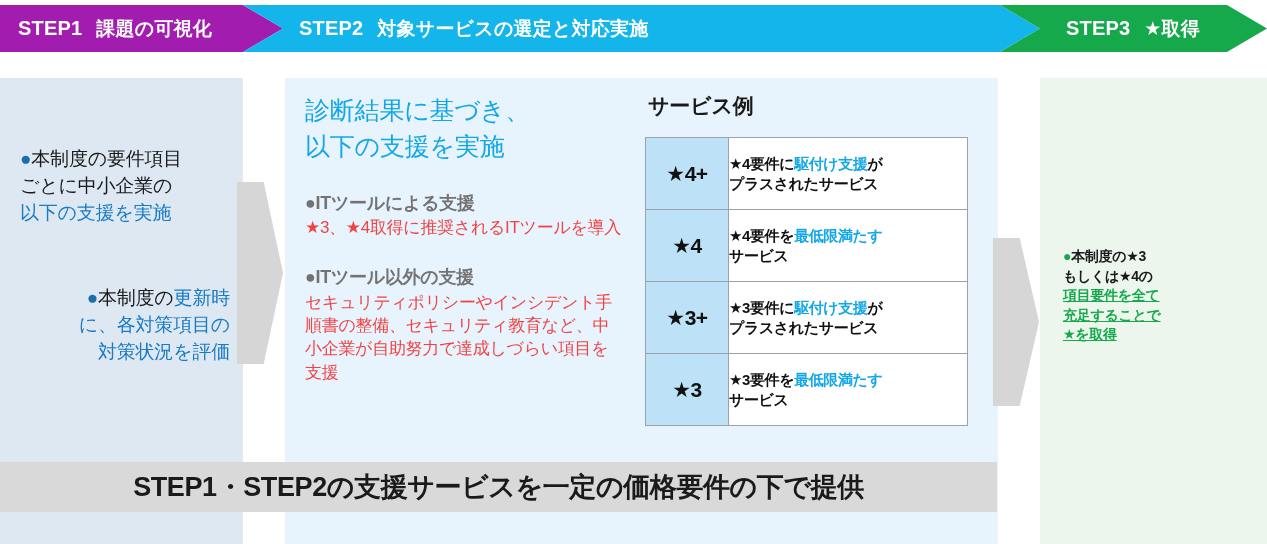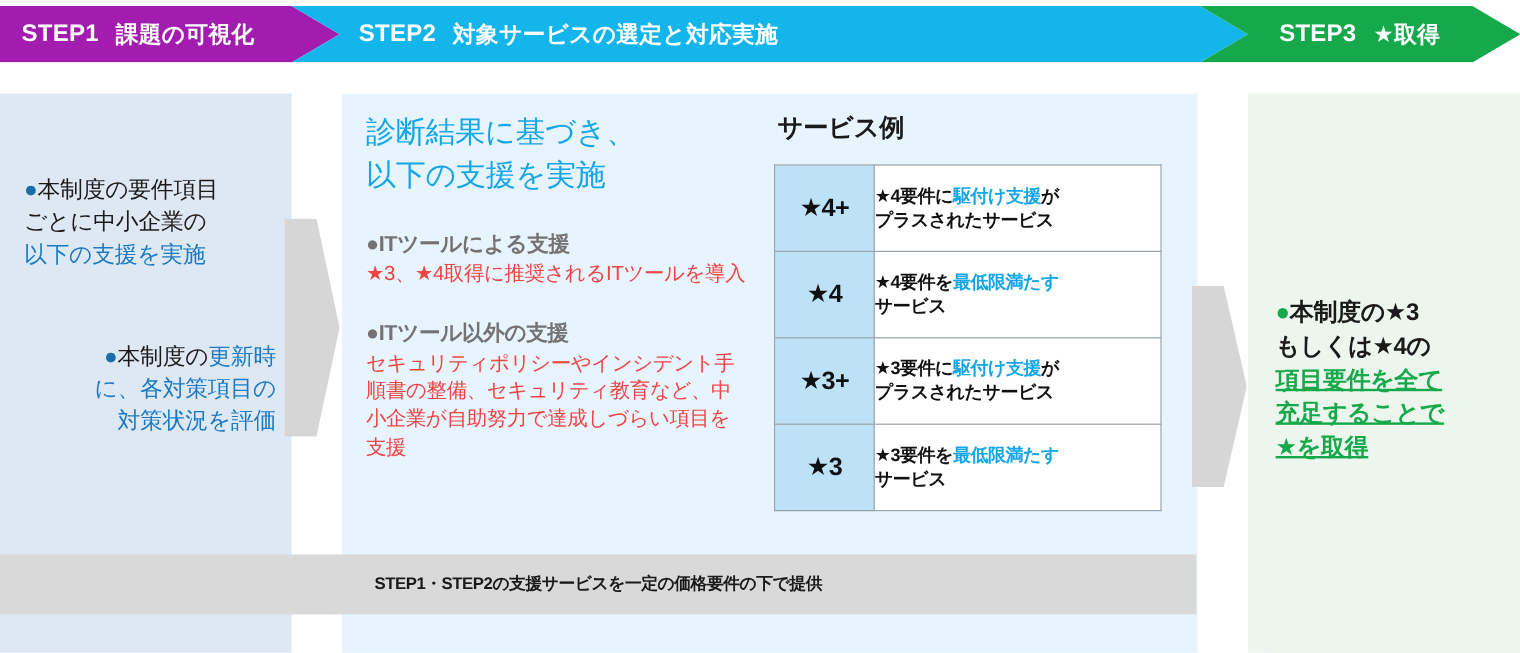--- a/index.html
+++ b/index.html
@@ -226,21 +226,21 @@
     line-height: 1.3;
     letter-spacing: -0.4px;
   }
 
   
   #col3-content {
     position: absolute;
     left: 1063px;
     top: 247px;
     width: 200px;
-    font-size: 20px;
+    font-size: 14px;
     font-weight: bold;
     line-height: 1.4;
     color: #1a1a1a;
     letter-spacing: -0.3px;
   }
   .bullet-dot-green {
     color: #16a94b;
   }
 
   
@@ -249,21 +249,21 @@
     left: 0;
     top: 462px;
     width: 997px;
     height: 50px;
     background: #d9d9d9;
     display: flex;
     align-items: center;
     justify-content: center;
   }
   #footer-text {
-    font-size: 14px;
+    font-size: 27px;
     font-weight: bold;
     color: #1a1a1a;
     letter-spacing: -0.4px;
     white-space: nowrap;
   }
 </style>
 </head>
 <body>
 
 <div class="stage">

